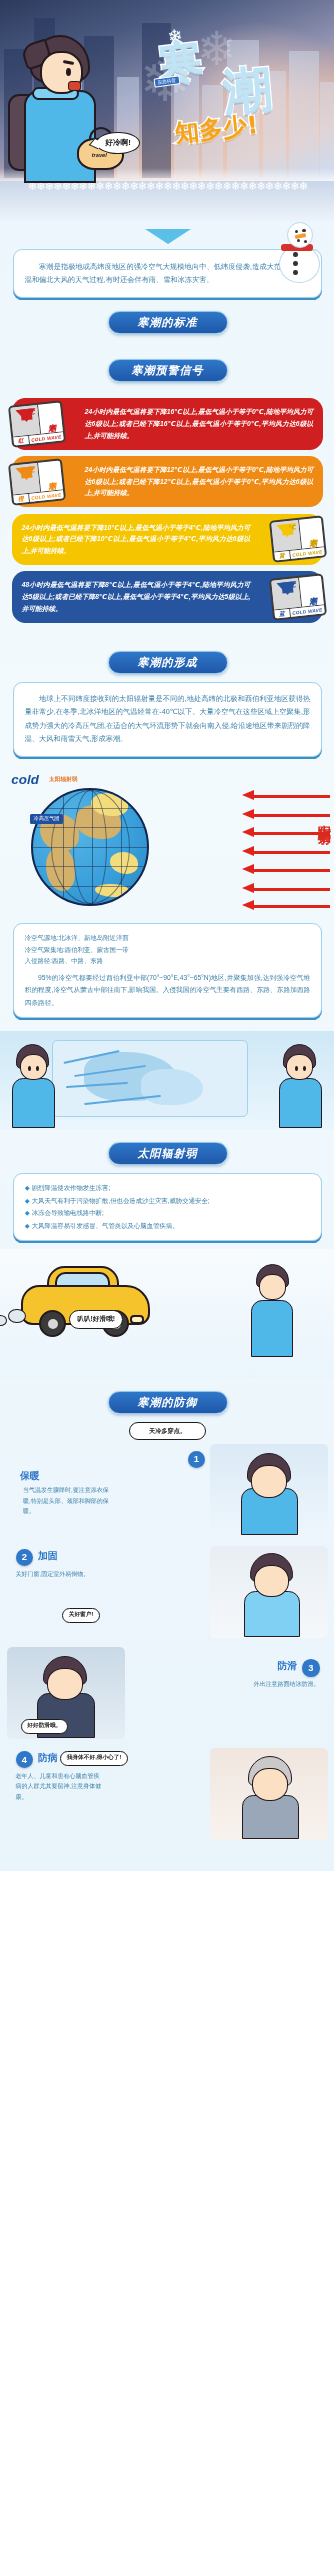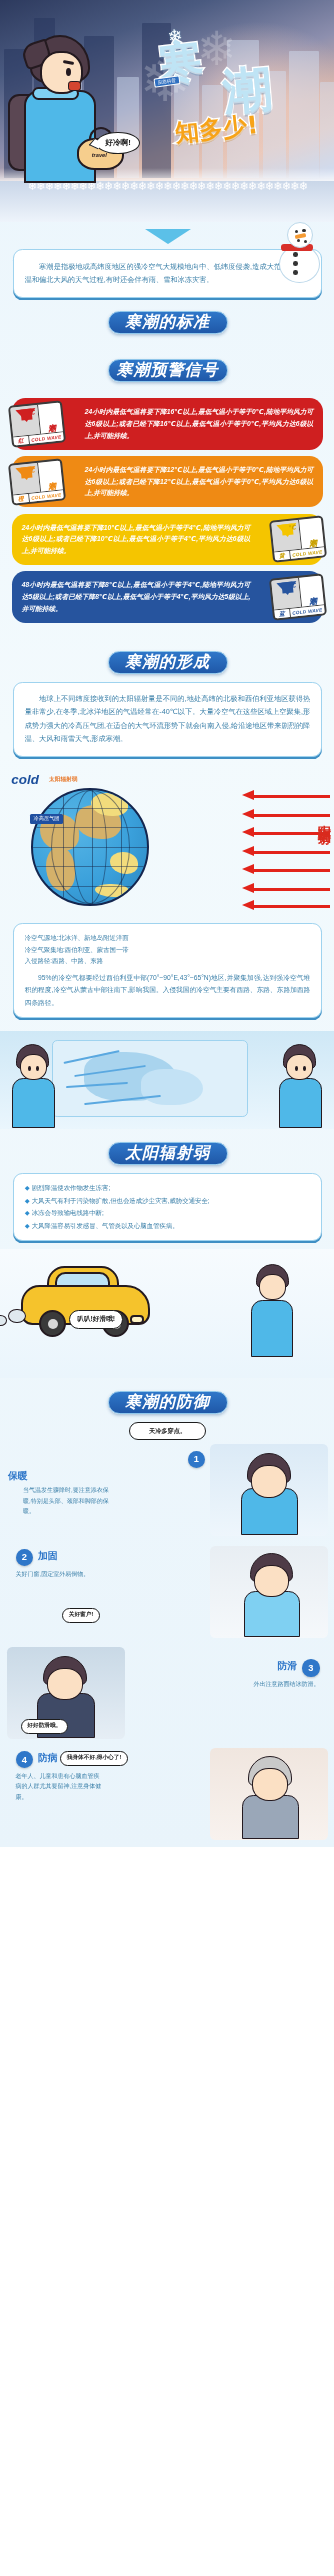--- a/index.html
+++ b/index.html
@@ -89,21 +89,21 @@
   .arrow-down { width:0; height:0; margin:7.2px auto 5.2px;
     border-left:23px solid transparent; border-right:23px solid transparent;
     border-top:15.5px solid #5bc0e8; }
   .card { margin:0 13.4px; background:#fff; border:1.5px solid #9fd3ef;
     border-radius:9.3px; padding:9.3px 10.3px 10.3px;
     box-shadow:0 2.1px 0 #3f8fc4; position:relative; }
   .card p { font-size:7.2px; line-height:1.85; color:#3a7fa8; text-indent:2em;
     text-align:justify; }
   .pill { margin:13.4px auto 8.2px; width:120px; height:23px; border-radius:12.4px;
     background:linear-gradient(180deg,#2f77c9,#1f58a8);
-    border:1.5px solid #8fc6ea; color:#fff; font-size:16px; font-weight:bold;
+    border:1.5px solid #8fc6ea; color:#fff; font-size:11px; font-weight:bold;
     font-style:italic; display:flex; align-items:center; justify-content:center;
     letter-spacing:1px; box-shadow:0 1.5px 3.1px rgba(20,70,130,.3); }
   .sec { position:relative; padding-bottom:3.1px; }
   .sec:before { content:""; position:absolute; left:0; right:0; top:25px; height:1.5px;
     background:#9fd3ef; z-index:-1; }
 
   .snowman { position:absolute; right:-3.1px; top:-28px; width:49px; height:61px; }
   .sm-b { position:absolute; left:4.1px; top:23px; width:41px; height:38px; background:#fff;
     border:1.5px solid #bcd8ea; border-radius:50%; }
   .sm-h { position:absolute; left:12.4px; top:0px; width:26px; height:26px; background:#fff;
@@ -232,21 +232,21 @@
   .car-light { position:absolute; right:4.1px; top:28px; width:13.4px; height:9.3px;
     background:#fff3c4; border:2.1px solid #241a20; border-radius:4.1px; }
   .puff { position:absolute; background:#dfe9ef; border:1.5px solid #241a20;
     border-radius:50%; }
   .walker { position:absolute; right:28px; top:13.4px; width:67px; height:98px; }
   .bub2 { position:absolute; left:69px; top:61px; background:#fff; border:1.5px solid #1d1d1d;
     border-radius:13.4px; padding:4.1px 7.2px; font-size:6.7px; color:#1d1d1d; font-weight:bold;
     white-space:nowrap; }
 
   
-  .defense { padding-bottom:2px; }
+  .defense { padding-bottom:26px; }
   .dbubble { margin:0 auto 3.1px; width:77px; background:#fff; border:1.5px solid #1d1d1d;
     border-radius:11.3px; padding:3.6px 6.2px; font-size:6.2px; color:#1d1d1d; text-align:center;
     font-weight:bold; }
   .drow { position:relative; height:97px; margin-top:4.1px; }
   .dnum { position:absolute; width:17.5px; height:17.5px; border-radius:50%;
     background:#2f77c9; color:#fff; font-size:9.3px; font-weight:bold;
     display:flex; align-items:center; justify-content:center;
     box-shadow:0 1px 2.1px rgba(0,0,0,.2); }
   .dtitle { position:absolute; font-size:9.8px; font-weight:bold; color:#2f77c9; }
   .dtext { position:absolute; width:87px; font-size:6px; line-height:1.75;
@@ -539,21 +539,21 @@
     <div class="pill">寒潮的防御</div>
     <div class="dbubble">天冷多穿点。</div>
 
     <div class="drow">
       <div class="dfig bg1" style="right:7.2px; top:0;">
         <div class="p-body" style="left:31px; top:44px; width:57px; height:47px; background:#4fb8e8;"></div>
         <div class="p-hair" style="left:37px; top:8.2px; width:44px; height:30px; border-radius:23px 23px 6.2px 6.2px;"></div>
         <div class="p-face" style="left:41px; top:20.6px; width:36px; height:33px;"></div>
       </div>
       <div class="dnum" style="right:130px; top:6.2px;">1</div>
-      <div class="dtitle" style="left:8px; top:26px;">保暖</div>
+      <div class="dtitle" style="left:20px; top:26px;">保暖</div>
       <div class="dtext" style="left:23px; top:41px;">当气温发生骤降时,要注意添衣保暖,特别是头部、颈部和脚部的保暖。</div>
     </div>
 
     <div class="drow">
       <div class="dfig bg2" style="right:7.2px; top:0;">
         <div class="p-body" style="left:34px; top:45px; width:56px; height:46px; background:#7fd0f2;"></div>
         <div class="p-hair" style="left:40px; top:7.2px; width:43px; height:29px; border-radius:21.6px 21.6px 6.2px 6.2px;"></div>
         <div class="p-face" style="left:44px; top:19.6px; width:35px; height:32px;"></div>
       </div>
       <div class="dnum" style="left:15.5px; top:3.1px;">2</div>

